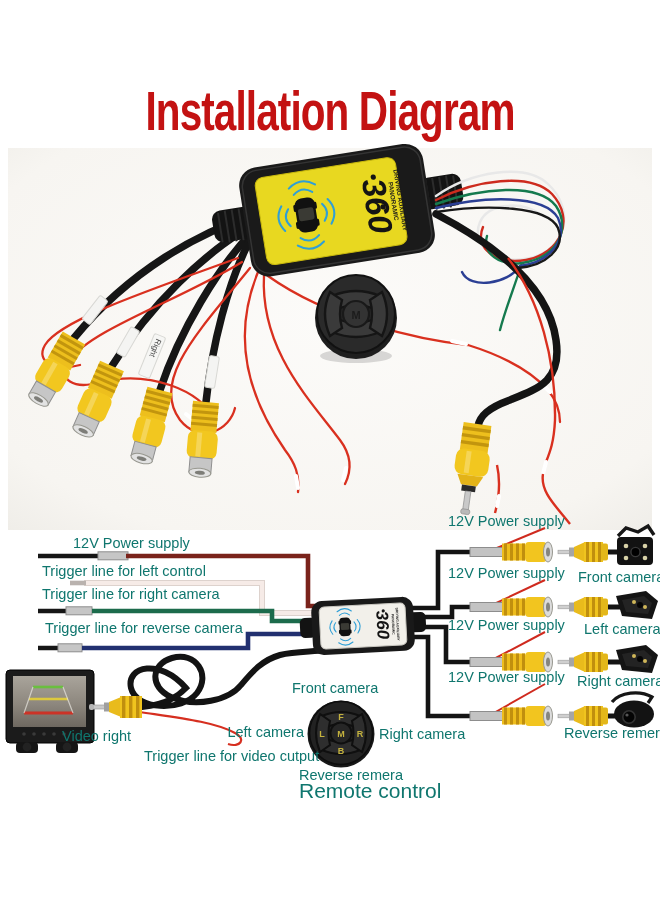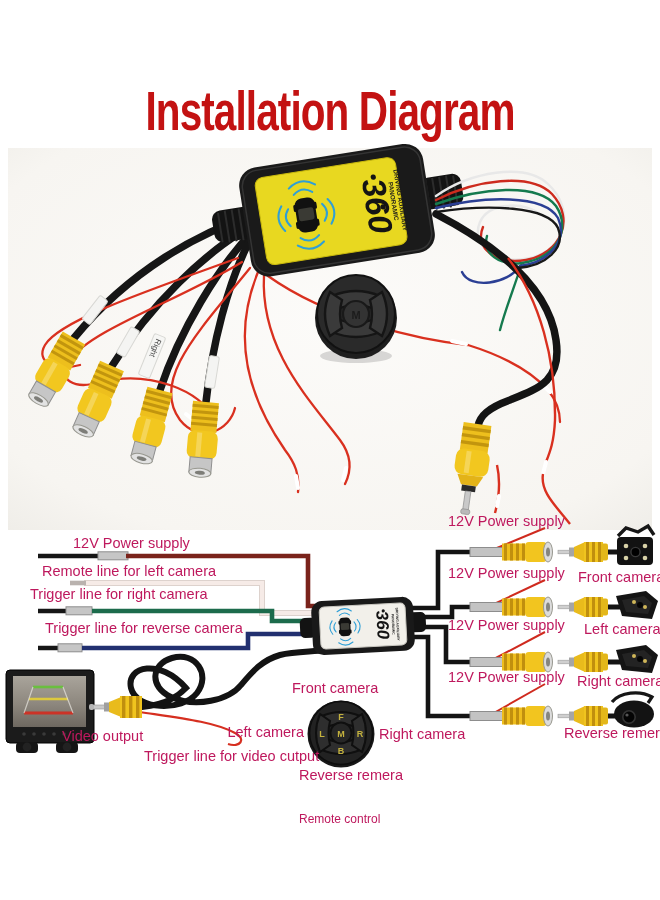--- a/index.html
+++ b/index.html
@@ -1,21 +1,21 @@
 <!DOCTYPE html>
 <html><head>
 <meta charset="utf-8">
 <style>
   html,body{margin:0;padding:0}
   body{width:660px;height:900px;background:#ffffff;position:relative;overflow:hidden;
        font-family:"Liberation Sans",sans-serif;color:#1d1d1d}
   .title{position:absolute;left:0;top:86px;width:660px;text-align:center;
          font-size:45px;font-weight:bold;color:#c31212;white-space:nowrap;
          letter-spacing:-1px;transform:scale(.9,1.22);transform-origin:50% 50%}
-  .lbl{position:absolute;font-size:14.5px;line-height:15px;white-space:nowrap;color:#be185d}
+  .lbl{position:absolute;font-size:14.5px;line-height:15px;white-space:nowrap;color:#0f766e}
   .lbl.r{text-align:right}
   svg{position:absolute;left:0;top:0}
 </style>
 </head>
 <body>
 
 <div class="title">Installation Diagram</div>
 
 <svg width="660" height="900" viewBox="0 0 660 900">
 <defs>
@@ -334,34 +334,34 @@
       <text x="322" y="737">L</text>
       <text x="341" y="737">M</text>
       <text x="360" y="737">R</text>
       <text x="341" y="754">B</text>
     </g>
   </g>
 </g>
 </svg>
 
 <div class="lbl" style="left:73px;top:536px">12V Power supply</div>
-<div class="lbl" style="left:42px;top:564px">Remote line for left camera</div>
-<div class="lbl" style="left:30px;top:587px">Trigger line for right camera</div>
+<div class="lbl" style="left:42px;top:564px">Trigger line for left control</div>
+<div class="lbl" style="left:42px;top:587px">Trigger line for right camera</div>
 <div class="lbl" style="left:45px;top:621px">Trigger line for reverse camera</div>
 
 <div class="lbl" style="left:448px;top:514px">12V Power supply</div>
 <div class="lbl" style="left:448px;top:566px">12V Power supply</div>
 <div class="lbl" style="left:448px;top:618px">12V Power supply</div>
 <div class="lbl" style="left:448px;top:670px">12V Power supply</div>
 
 <div class="lbl" style="left:578px;top:570px">Front camera</div>
 <div class="lbl" style="left:584px;top:622px">Left camera</div>
 <div class="lbl" style="left:577px;top:674px">Right camera</div>
 <div class="lbl" style="left:564px;top:726px">Reverse remera</div>
 
-<div class="lbl" style="left:62px;top:729px">Video output</div>
+<div class="lbl" style="left:62px;top:729px">Video right</div>
 <div class="lbl" style="left:144px;top:749px">Trigger line for video cutput</div>
 
 <div class="lbl" style="left:292px;top:681px">Front camera</div>
 <div class="lbl r" style="left:226px;top:725px;width:78px">Left camera</div>
 <div class="lbl" style="left:379px;top:727px">Right camera</div>
 <div class="lbl" style="left:299px;top:768px">Reverse remera</div>
-<div class="lbl" style="left:299px;top:812px;font-size:12px">Remote control</div>
+<div class="lbl" style="left:299px;top:783px;font-size:21px">Remote control</div>
 
 </body></html>

